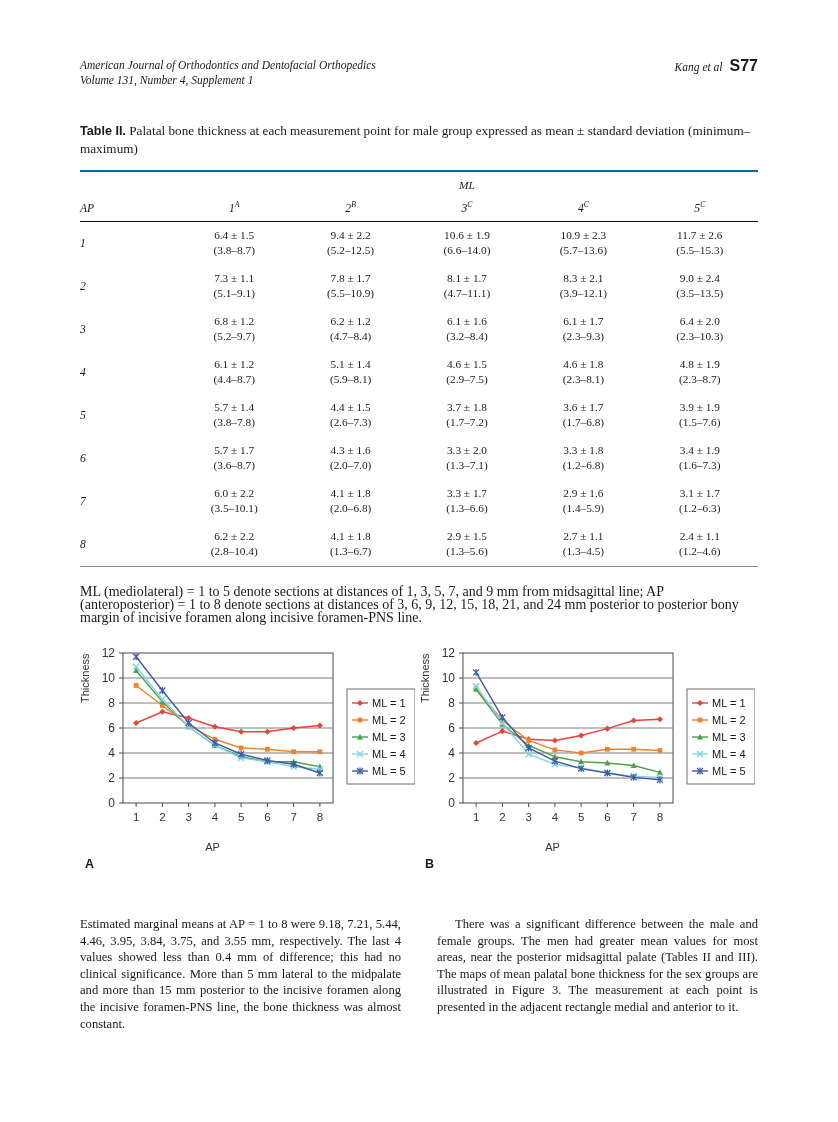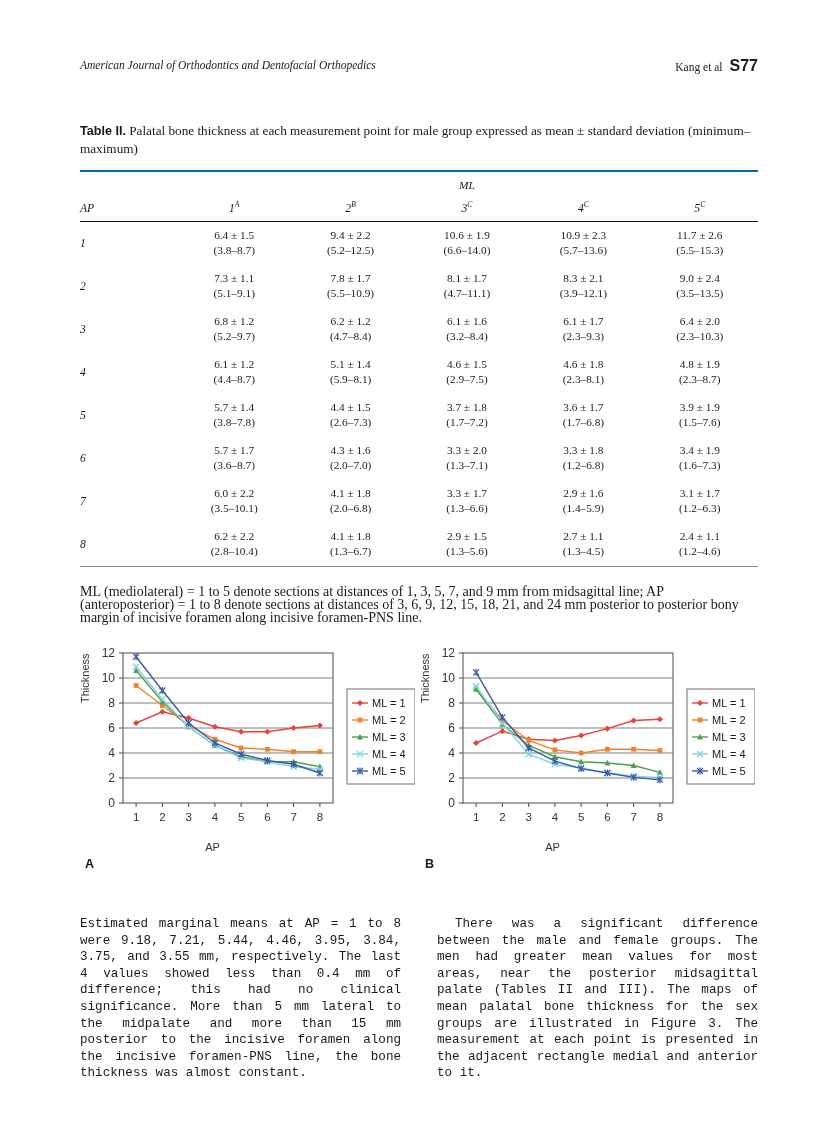--- a/index.html
+++ b/index.html
@@ -21,21 +21,21 @@
   .runhead{
     position:absolute;left:80px;top:58px;width:678px;
     display:flex;justify-content:space-between;align-items:flex-start;
   }
   .runhead-left{
     font-style:italic;font-size:11.5px;line-height:15px;color:#1a1a1a;
   }
   .runhead-right{
     font-size:11.5px;line-height:15px;white-space:nowrap;
   }
-  .runhead-right .author{text-align:center;}
+  .runhead-right .author{font-style:italic;text-align:center;}
   .runhead-right .pagenum{font-weight:bold;font-family:"Liberation Sans",sans-serif;font-size:16px;margin-left:7px;}
 
   
   .table-title{
     position:absolute;left:80px;top:122px;width:678px;
     font-size:13.2px;line-height:18px;
   }
   .table-title b{font-family:"Liberation Sans",sans-serif;font-size:12.6px;font-weight:bold;}
 
   
@@ -111,31 +111,32 @@
     font-size:11.4px;color:#1a1a1a;
   }
   .figcap b{font-weight:bold;}
 
   
   .body-cols{
     position:absolute;left:80px;top:916px;width:678px;
     display:flex;gap:36px;
   }
   .col{width:321px;font-size:12.6px;line-height:16.6px;text-align:justify;}
-  .col p{margin:0;font-family:Liberation Mono, monospace;}
+  .col p{margin:0;}
   .col p.indent{text-indent:18px;}
 </style>
 </head>
 <body>
 
 <div class="page">
 
   <div class="runhead">
     <div class="runhead-left">
       <div>American Journal of Orthodontics and Dentofacial Orthopedics</div>
+      <div>Volume 131, Number 4, Supplement 1</div>
     </div>
     <div class="runhead-right">
       <span class="author">Kang et al</span><span class="pagenum">S77</span>
     </div>
   </div>
 
   <div class="table-title">
     <b>Table II.</b><span> Palatal bone thickness at each measurement point for male group expressed as mean ± standard deviation (minimum–maximum)</span>
   </div>
 

